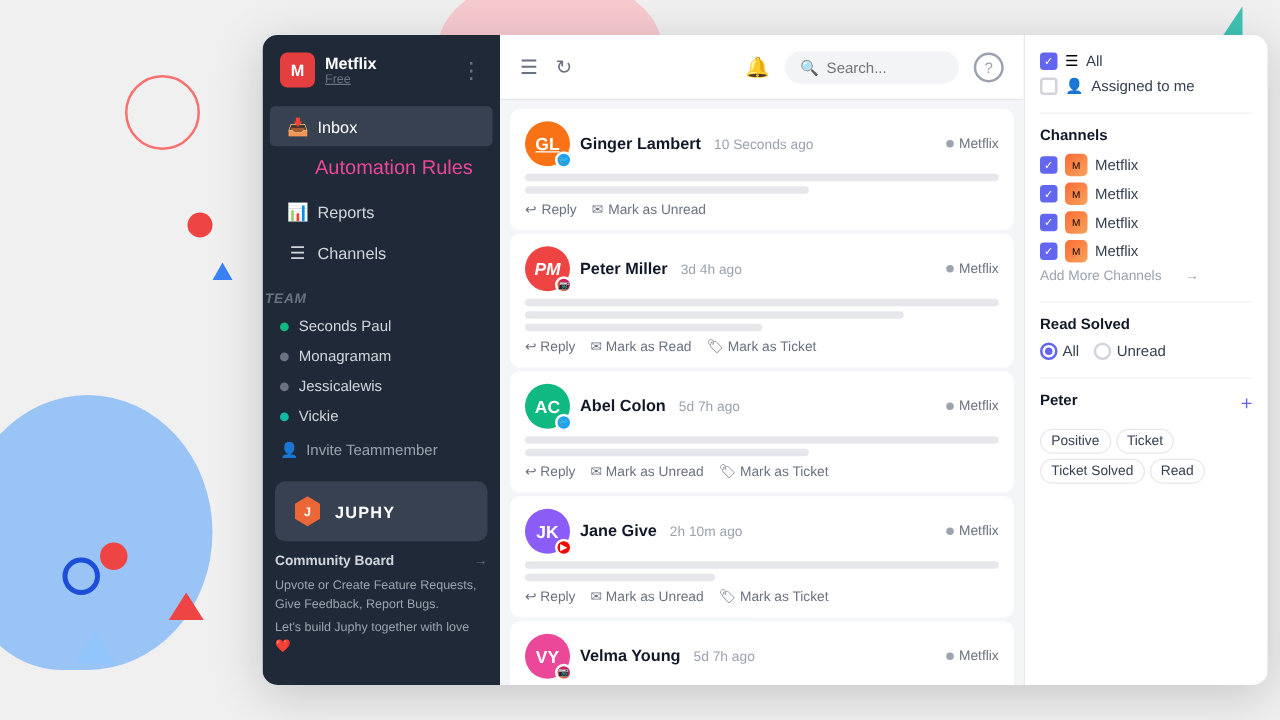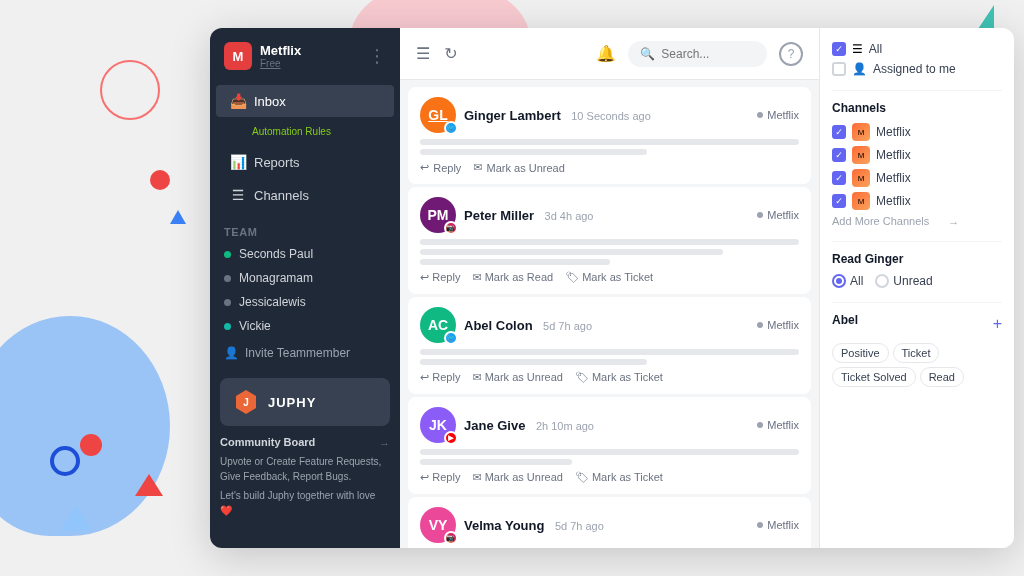--- a/index.html
+++ b/index.html
@@ -80,29 +80,30 @@
       padding: 8px 14px;
       font-size: 13px;
       cursor: pointer;
       border-radius: 4px;
       margin: 1px 6px;
       color: #d1d5db;
     }
     .nav-item.active { background: #374151; color: white; }
 
     .nav-item .icon { font-size: 14px; width: 16px; text-align: center; }
-    .nav-item.sub { padding-left: 36px; font-size: 10px; color: #84cc16; }
+    .nav-item.sub { padding-left: 36px; font-size: 16px; color: #ec4899; }
 
     .sidebar-section-title {
       font-size: 11px;
       color: #6b7280;
       font-weight: 600;
-      padding: 10px 14px 4px;
+      padding: 10px 2px 4px;
       text-transform: uppercase;
       letter-spacing: 0.05em;
+      font-style: italic;
     }
 
     .team-member {
       display: flex;
       align-items: center;
       gap: 8px;
       padding: 5px 14px;
       font-size: 12px;
       color: #d1d5db;
       cursor: pointer;
@@ -455,21 +456,21 @@
 
     
     .line-w-full { width: 100%; }
     .line-w-80 { width: 80%; }
     .line-w-60 { width: 60%; }
     .line-w-40 { width: 40%; }
     .line-w-50 { width: 50%; }
 
     
     .av-orange { background: #f97316; }
-    .av-blue { background: #701a75; }
+    .av-blue { background: #ef4444; font-style: italic; }
     .av-green { background: #10b981; }
     .av-purple { background: #8b5cf6; }
     .av-pink { background: #ec4899; }
 
     
     .bg-blob-blue {
       position: absolute;
       left: -30px; bottom: 40px;
       width: 200px; height: 220px;
       background: #60a5fa;
@@ -863,38 +864,38 @@
 
       <div class="add-channels">
         <span>Add More Channels</span>
         <span>→</span>
       </div>
     </div>
 
     <div class="section-divider"></div>
 
     <div class="read-status-section">
-      <div class="section-title">Read Ginger</div>
+      <div class="section-title">Read Solved</div>
       <div class="radio-group">
         <div class="radio-option">
           <div class="radio-circle selected"></div>
           <span>All</span>
         </div>
         <div class="radio-option">
           <div class="radio-circle"></div>
           <span>Unread</span>
         </div>
       </div>
     </div>
 
     <div class="section-divider"></div>
 
     <div class="tags-section">
       <div class="tags-header">
-        <span class="section-title">Abel</span>
+        <span class="section-title">Peter</span>
         <span class="tags-add">+</span>
       </div>
       <div class="tags-row">
         <div class="tag">Positive</div>
         <div class="tag">Ticket</div>
       </div>
       <div class="tags-row">
         <div class="tag">Ticket Solved</div>
         <div class="tag">Read</div>
       </div>

